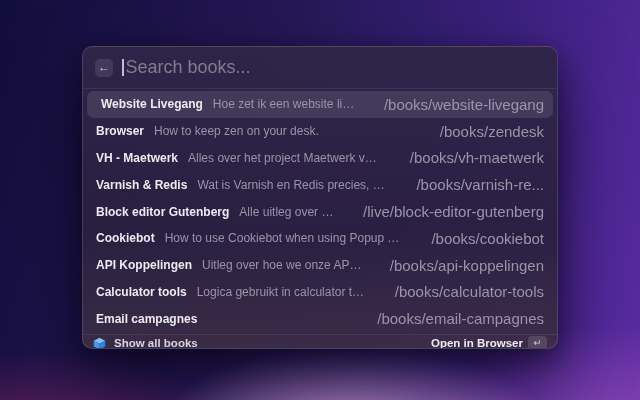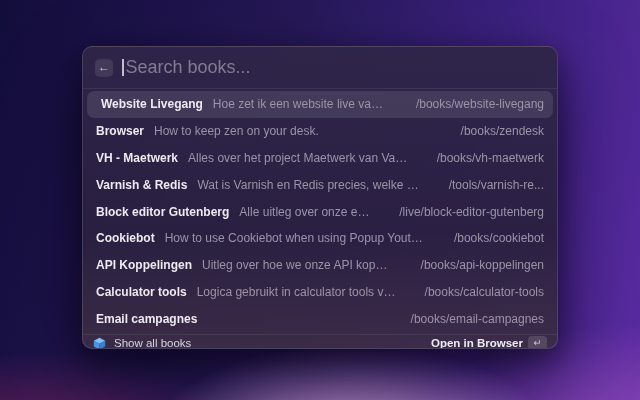--- a/index.html
+++ b/index.html
@@ -98,35 +98,35 @@
   .row-desc {
     font-size: 12px;
     color: #9c94a8;
     white-space: nowrap;
     overflow: hidden;
     text-overflow: ellipsis;
     flex: 0 1 auto;
   }
   .row-spacer { flex: 1 1 0; min-width: 8px; }
   .row-path {
-    font-size: 12px;
+    font-size: 15px;
     color: #9c94a8;
     white-space: nowrap;
     flex: 0 0 auto;
   }
 
   
   .footer {
     flex: 0 0 18.5px;
     border-top: 1px solid rgba(255,255,255,0.08);
     display: flex;
     align-items: center;
     padding: 0 10px 1px 10px;
   }
-  .footer-left { display: flex; align-items: center; gap: 8px; }
+  .footer-left { display: flex; align-items: center; gap: 8px; font-weight: bold; }
   .cube-icon { width: 13px; height: 13px; display: block; }
   .footer-left-label { font-size: 11.5px; color: #d8d4de; }
   .footer-spacer { flex: 1; }
   .footer-right { display: flex; align-items: center; gap: 5px; }
   .footer-right-label { font-size: 11.5px; font-weight: 600; color: #edebf1; }
   .key-badge {
     min-width: 19px; height: 14px;
     border-radius: 4px;
     background: rgba(255,255,255,0.13);
     color: #cfc9d8;
@@ -167,21 +167,21 @@
       <div class="row">
         <span class="row-title">VH - Maetwerk</span>
         <span class="row-desc">Alles over het project Maetwerk van Van Havermaet</span>
         <span class="row-spacer"></span>
         <span class="row-path">/books/vh-maetwerk</span>
       </div>
       <div class="row">
         <span class="row-title">Varnish &amp; Redis</span>
         <span class="row-desc">Wat is Varnish en Redis precies, welke voordelen het heeft en hoe je het...</span>
         <span class="row-spacer"></span>
-        <span class="row-path">/tools/varnish-re...</span>
+        <span class="row-path">/books/varnish-re...</span>
       </div>
       <div class="row">
         <span class="row-title">Block editor Gutenberg</span>
         <span class="row-desc">Alle uitleg over onze expliciet-gutenberg plugin.</span>
         <span class="row-spacer"></span>
         <span class="row-path">/live/block-editor-gutenberg</span>
       </div>
       <div class="row">
         <span class="row-title">Cookiebot</span>
         <span class="row-desc">How to use Cookiebot when using Popup Youtube video's or Google maps</span>

